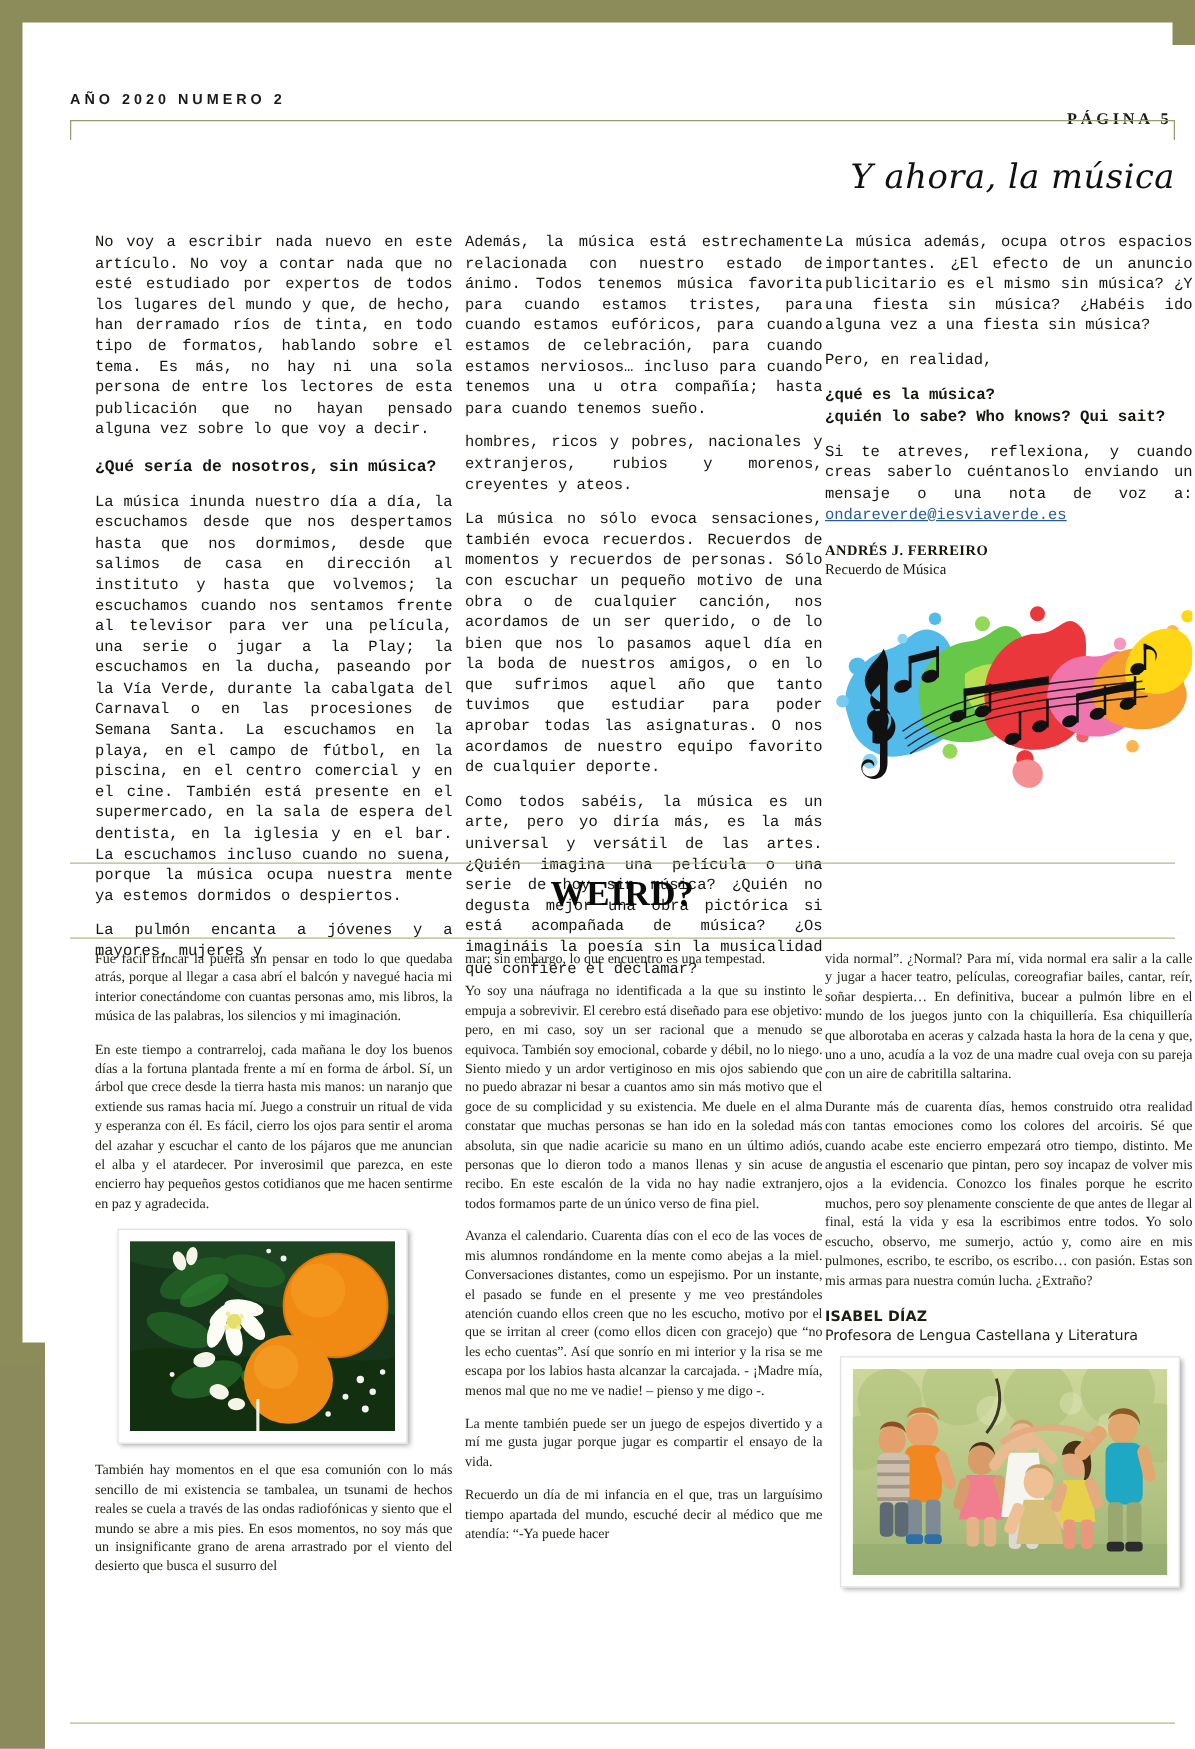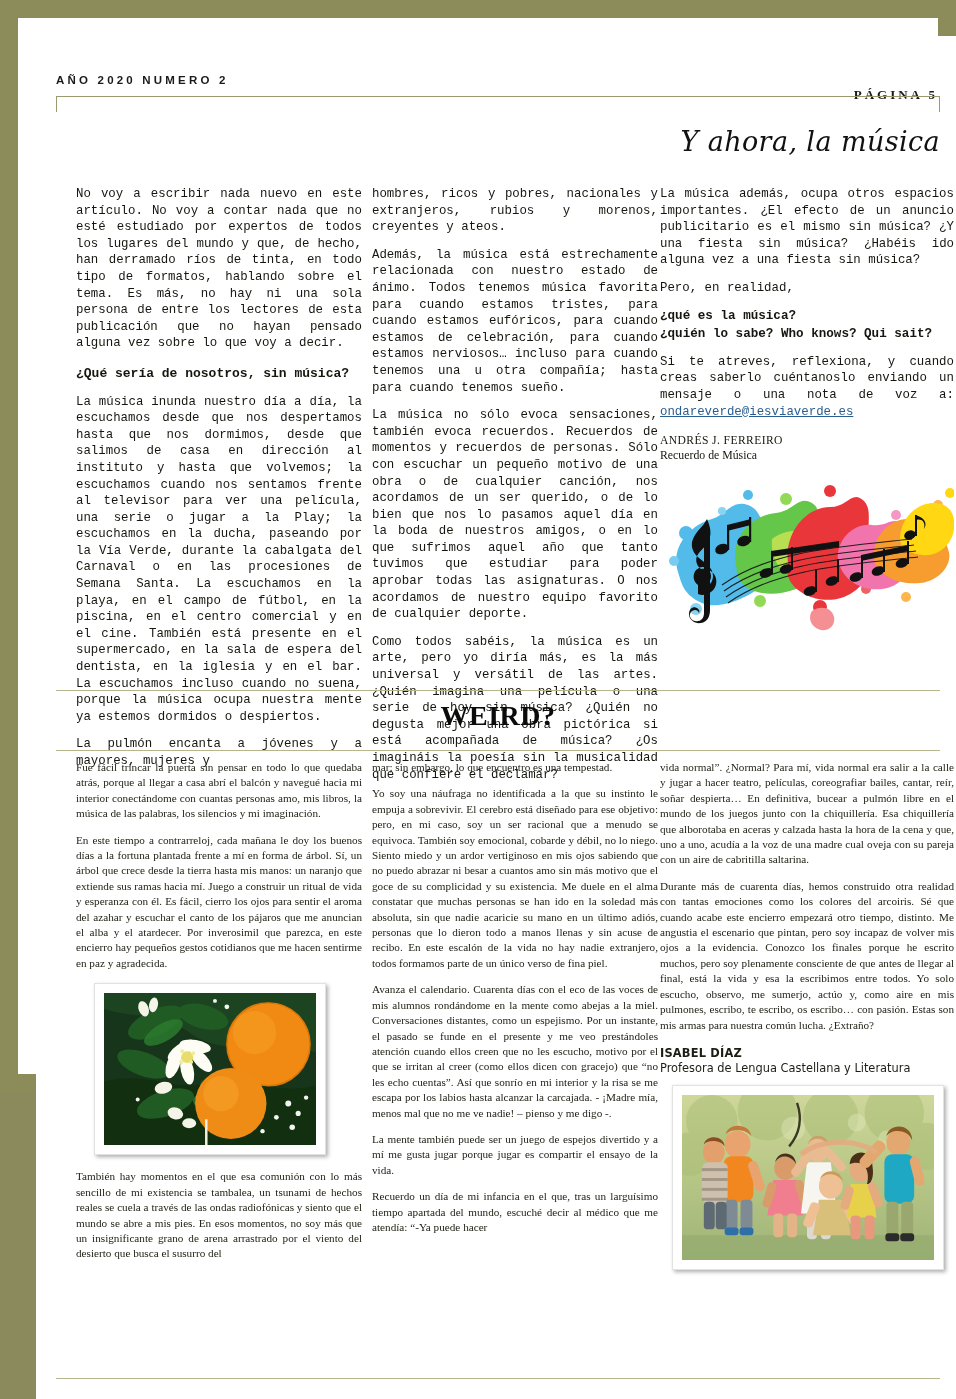--- a/index.html
+++ b/index.html
@@ -102,21 +102,21 @@
     color:#2a5d8f;
     text-decoration:underline;
   }
 
   .byline{
     margin-top:14px;
     font-family:"Liberation Serif", serif;
     color:#16160f;
   }
   .byline .nm{
-    font-size:11.6px;font-weight:normal;letter-spacing:0.4px;
+    font-size:11.6px;font-weight:bold;letter-spacing:0.4px;
     display:block;
   }
   .byline .rl{
     font-size:11.8px;display:block;margin-top:1px;
   }
 
   
   .music-img{
     position:relative;
     margin-top:14px;
@@ -213,22 +213,22 @@
     <div class="cols1">
 
       <div class="col c1 serif-body">
         <p>No voy a escribir nada nuevo en este artículo. No voy a contar nada que no esté estudiado por expertos de todos los lugares del mundo y que, de hecho, han derramado ríos de tinta, en todo tipo de formatos, hablando sobre el tema. Es más, no hay ni una sola persona de entre los lectores de esta publicación que no hayan pensado alguna vez sobre lo que voy a decir.</p>
         <p class="subhead">¿Qué sería de nosotros, sin música?</p>
         <p>La música inunda nuestro día a día, la escuchamos desde que nos despertamos hasta que nos dormimos, desde que salimos de casa en dirección al instituto y hasta que volvemos; la escuchamos cuando nos sentamos frente al televisor para ver una película, una serie o jugar a la Play; la escuchamos en la ducha, paseando por la Vía Verde, durante la cabalgata del Carnaval o en las procesiones de Semana Santa. La escuchamos en la playa, en el campo de fútbol, en la piscina, en el centro comercial y en el cine. También está presente en el supermercado, en la sala de espera del dentista, en la iglesia y en el bar. La escuchamos incluso cuando no suena, porque la música ocupa nuestra mente ya estemos dormidos o despiertos.</p>
         <p class="tight">La pulmón encanta a jóvenes y a mayores, mujeres y</p>
       </div>
 
       <div class="col c2 serif-body">
+        <p>Además, la música está estrechamente relacionada con nuestro estado de ánimo. Todos tenemos música favorita para cuando estamos tristes, para cuando estamos eufóricos, para cuando estamos de celebración, para cuando estamos nerviosos… incluso para cuando tenemos una u otra compañía; hasta para cuando tenemos sueño.</p>
         <p>hombres, ricos y pobres, nacionales y extranjeros, rubios y morenos, creyentes y ateos.</p>
-        <p>Además, la música está estrechamente relacionada con nuestro estado de ánimo. Todos tenemos música favorita para cuando estamos tristes, para cuando estamos eufóricos, para cuando estamos de celebración, para cuando estamos nerviosos… incluso para cuando tenemos una u otra compañía; hasta para cuando tenemos sueño.</p>
         <p>La música no sólo evoca sensaciones, también evoca recuerdos. Recuerdos de momentos y recuerdos de personas. Sólo con escuchar un pequeño motivo de una obra o de cualquier canción, nos acordamos de un ser querido, o de lo bien que nos lo pasamos aquel día en la boda de nuestros amigos, o en lo que sufrimos aquel año que tanto tuvimos que estudiar para poder aprobar todas las asignaturas. O nos acordamos de nuestro equipo favorito de cualquier deporte.</p>
         <p>Como todos sabéis, la música es un arte, pero yo diría más, es la más universal y versátil de las artes. ¿Quién imagina una película o una serie de hoy sin música? ¿Quién no degusta mejor una obra pictórica si está acompañada de música? ¿Os imagináis la poesía sin la musicalidad que confiere el declamar?</p>
       </div>
 
       <div class="col c3 serif-body">
         <p>La música además, ocupa otros espacios importantes. ¿El efecto de un anuncio publicitario es el mismo sin música? ¿Y una fiesta sin música? ¿Habéis ido alguna vez a una fiesta sin música?</p>
         <p>Pero, en realidad,</p>
         <p class="center-line first">¿qué es la música?</p>
         <p class="center-line last">¿quién lo sabe? Who knows? Qui sait?</p>
         <p><span>Si te atreves, reflexiona, y cuando creas saberlo cuéntanoslo enviando un mensaje o una nota de voz a: </span><a class="mail" href="#">ondareverde@iesviaverde.es</a></p>

